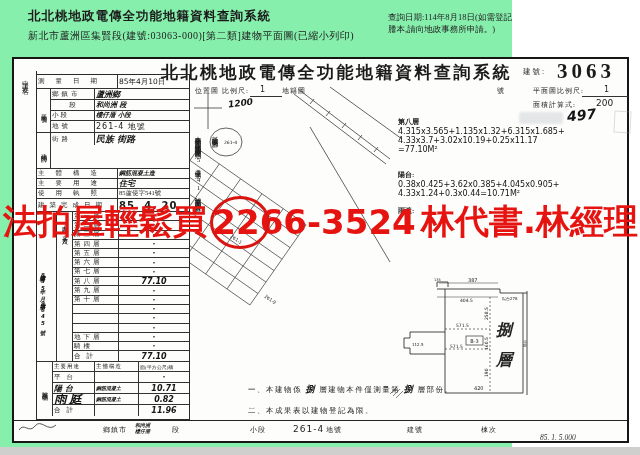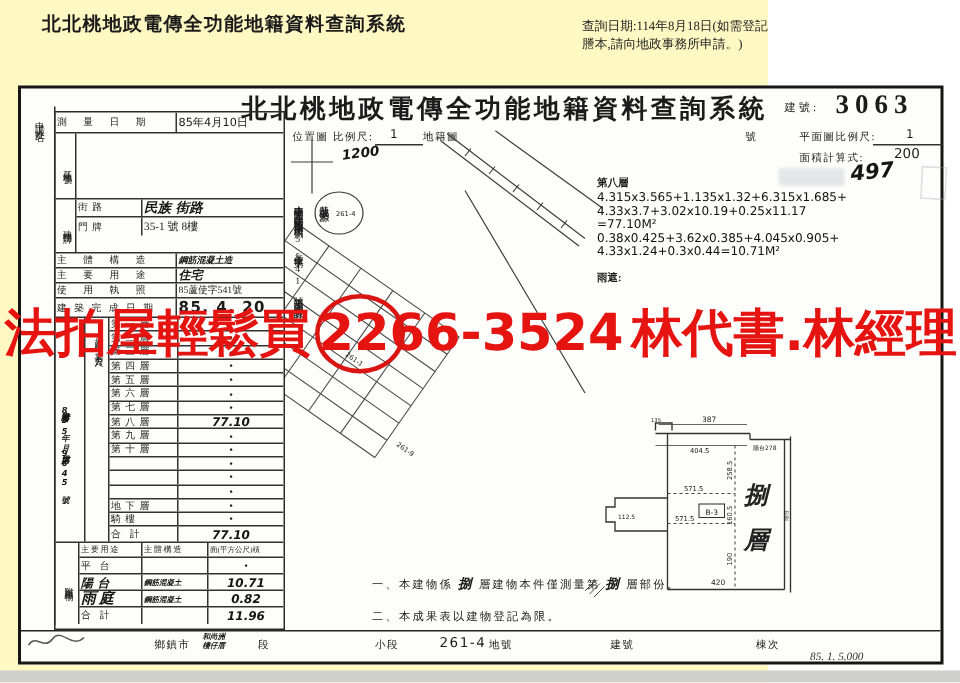--- a/index.html
+++ b/index.html
@@ -1,18 +1,18 @@
 <!DOCTYPE html>
 <html><head>
 <meta charset="utf-8">
 <style>
   html,body{margin:0;padding:0}
   body{width:640px;height:455px;overflow:hidden;background:#fff;
        font-family:"Liberation Serif","DejaVu Serif",serif;color:#1b1b1b}
-  .page{position:relative;width:512px;height:455px;background:#fef9c3}
+  .page{position:relative;width:512px;height:455px;background:#86efac}
   .a{position:absolute}
   .frame{position:absolute;left:12px;top:57px;width:617px;height:386px;
          border:2px solid #161616;box-sizing:border-box;background:#fdfdfb}
   .vt{writing-mode:vertical-rl;text-orientation:upright}
   .hw{font-family:"DejaVu Sans",sans-serif;font-style:italic;font-weight:600;color:#151515}
   .typed{font-family:"DejaVu Sans",sans-serif}
   
   .ltable{position:absolute;left:22px;top:15px;width:154px;height:346px;
           border:1px solid #2a2a2a;box-sizing:border-box;overflow:hidden;font-size:6.5px}
   .r{display:flex;border-bottom:1px solid #323232;box-sizing:border-box}
@@ -27,73 +27,88 @@
   .grows .r:last-child{border-bottom:none}
   .lbl{font-size:6.5px}
   .val{font-size:7.5px}
   .dotc{justify-content:center;font-size:7px}
   
   .hdr-title{position:absolute;left:28px;top:8px;font-size:12.5px;letter-spacing:1px;font-weight:600}
   .hdr-date{position:absolute;left:388px;top:12px;font-size:8.5px;color:#222}
   .hdr-sub{position:absolute;left:28px;top:29px;font-size:10px;letter-spacing:.5px}
   .form-title{position:absolute;left:147px;top:2px;font-size:17px;font-weight:700;letter-spacing:2.5px}
   .bn-label{position:absolute;left:509px;top:8px;font-size:7.5px;letter-spacing:2px}
-  .bn-no{position:absolute;left:543px;top:0px;font-size:18px;letter-spacing:4px;font-weight:600}
+  .bn-no{position:absolute;left:543px;top:0px;font-size:21px;letter-spacing:4px;font-weight:600}
   .small-lab{font-size:7px;letter-spacing:1px}
   .formula{font-family:"DejaVu Sans",sans-serif;font-size:8px;line-height:9px;color:#111}
   .note-line{font-size:7.5px;letter-spacing:1.5px;white-space:nowrap}
   .red-ad{position:absolute;left:3px;top:199px;width:635px;display:flex;
           justify-content:space-between;align-items:center;z-index:40;
           font-family:"DejaVu Sans",sans-serif;font-weight:900;font-size:34px;
           color:#e51410;white-space:nowrap;letter-spacing:0px}
   .red-circle{position:absolute;left:210px;top:196px;width:54px;height:47px;
               border:3.5px solid #da1511;border-radius:50%;z-index:45}
   .gray-strip{position:absolute;left:0;top:447px;width:640px;height:8px;background:#cfcfcd}
   .faint{opacity:.35;color:#8a8f96}
   svg text{font-family:"DejaVu Sans",sans-serif;fill:#222}
 </style>
 </head>
 <body>
 
 <div class="page">
 
   <div class="hdr-title">北北桃地政電傳全功能地籍資料查詢系統</div>
   <div class="hdr-date">查詢日期:114年8月18日(如需登記謄本,請向地政事務所申請。)</div>
+  <div class="hdr-sub">新北市蘆洲區集賢段(建號:03063-000)[第二類]建物平面圖(已縮小列印)</div>
 
   <div class="frame">
 
     <div class="form-title">北北桃地政電傳全功能地籍資料查詢系統</div>
     <span class="bn-label">建號:</span>
     <span class="bn-no">3063</span>
 
     <div class="a" style="left:0;top:12px;width:22px;height:346px;border-right:1px solid #2a2a2a">
       <div class="vt" style="margin:4px auto 0;font-size:6.5px;letter-spacing:2px">申請人姓名</div>
     </div>
 
     <div class="ltable">
 
       <div class="r" style="height:14px">
         <div class="c lbl" style="width:81px;letter-spacing:11px">測量日期</div>
         <div class="c last val typed" style="flex:1;font-size:7.5px">85年4月10日</div>
       </div>
 
       <div class="grp" style="height:44px">
         <div class="gl" style="width:14px">基地地號</div>
+        <div class="grows">
+          <div class="r" style="height:11px">
+            <div class="c lbl" style="width:44px;letter-spacing:3px">鄉鎮市</div>
+            <div class="c last val hw" style="flex:1;font-size:8px">蘆洲鄉</div>
+          </div>
+          <div class="r" style="height:11px">
+            <div class="c lbl" style="width:44px;justify-content:center">段</div>
+            <div class="c last val hw" style="flex:1;font-size:7px">和尚洲 段</div>
+          </div>
+          <div class="r" style="height:11px">
+            <div class="c lbl" style="width:44px;letter-spacing:2px">小段</div>
+            <div class="c last val hw" style="flex:1;font-size:6.5px">樓仔厝 小段</div>
+          </div>
+          <div class="r" style="height:11px">
+            <div class="c lbl" style="width:44px;letter-spacing:3px">地號</div>
+            <div class="c last val typed" style="flex:1;font-size:8px;letter-spacing:1px">261-4 地號</div>
+          </div>
+        </div>
       </div>
 
       <div class="grp" style="height:36px">
         <div class="gl" style="width:14px">建物門牌</div>
         <div class="grows">
           <div class="r" style="height:12px">
             <div class="c lbl" style="width:44px;letter-spacing:3px">街路</div>
             <div class="c last val hw" style="flex:1;font-size:9px">民族 街路</div>
-          </div>
-          <div class="r" style="height:12px">
-            <div class="c lbl" style="width:44px;letter-spacing:3px">門牌</div>
-            <div class="c last val" style="flex:1;font-size:7.5px">35-1 號 8樓</div>
           </div>
         </div>
       </div>
 
       <div class="r" style="height:10px">
         <div class="c lbl" style="width:81px;letter-spacing:11px">主體構造</div>
         <div class="c last val hw" style="flex:1;font-size:6px">鋼筋混凝土造</div>
       </div>
       <div class="r" style="height:10px">
         <div class="c lbl" style="width:81px;letter-spacing:11px">主要用途</div>
@@ -194,21 +209,21 @@
             <div class="c lbl" style="width:42px;letter-spacing:6px">平台</div>
             <div class="c" style="width:44px;font-size:5px"></div>
             <div class="c last dotc" style="flex:1">•</div>
           </div>
           <div class="r" style="height:11px">
             <div class="c hw" style="width:42px;font-size:8px;letter-spacing:3px">陽台</div>
             <div class="c hw" style="width:44px;font-size:5px">鋼筋混凝土</div>
             <div class="c last dotc hw" style="flex:1;font-size:8px">10.71</div>
           </div>
           <div class="r" style="height:11px">
-            <div class="c hw" style="width:42px;font-size:10px;letter-spacing:2px">雨庭</div>
+            <div class="c hw" style="width:42px;font-size:13px;letter-spacing:2px">雨庭</div>
             <div class="c hw" style="width:44px;font-size:5px">鋼筋混凝土</div>
             <div class="c last dotc hw" style="flex:1;font-size:8px">0.82</div>
           </div>
           <div class="r" style="height:11px">
             <div class="c lbl" style="width:42px;letter-spacing:6px">合計</div>
             <div class="c" style="width:44px"></div>
             <div class="c last dotc hw" style="flex:1;font-size:8px">11.96</div>
           </div>
         </div>
       </div>
@@ -268,20 +283,21 @@
     </svg>
 
     <div class="a vt" style="left:196px;top:72px;height:78px;font-size:6.5px;letter-spacing:1px">基地號碼來源:</div>
     <div class="a vt" style="left:179px;top:72px;height:282px;font-size:6.5px;letter-spacing:1px">本建物平面圖及建物面積係依使用執照85蘆使字第541號竣工平面圖繪製計算</div>
 
     <div class="a" style="left:384px;top:58px;width:185px">
       <div style="font-size:7px;font-weight:700">第八層</div>
       <div class="formula">4.315x3.565+1.135x1.32+6.315x1.685+</div>
       <div class="formula">4.33x3.7+3.02x10.19+0.25x11.17</div>
       <div class="formula">=77.10M²</div>
+      <div style="font-size:7px;font-weight:700;margin-top:16px">陽台:</div>
       <div class="formula">0.38x0.425+3.62x0.385+4.045x0.905+</div>
       <div class="formula">4.33x1.24+0.3x0.44=10.71M²</div>
       <div style="font-size:7px;font-weight:700;margin-top:8px">雨遮:</div>
     </div>
 
     <svg class="a" style="left:376px;top:216px" width="250" height="132" viewBox="0 0 250 132">
       <g stroke="#333" stroke-width="0.9" fill="none">
         <polyline points="47,12 47,7 58,7 58,12"></polyline>
         <line x1="47" y1="14" x2="110" y2="14"></line>
         <line x1="110" y1="14" x2="110" y2="18"></line>
@@ -336,21 +352,21 @@
     <div class="a small-lab" style="left:89px;top:366px">鄉鎮市</div>
     <div class="a hw" style="left:121px;top:363px;font-size:5px;line-height:6px">
       <div>和尚洲</div>
       <div>樓仔厝</div>
     </div>
     <div class="a small-lab" style="left:158px;top:366px">段</div>
     <div class="a small-lab" style="left:236px;top:366px">小段</div>
     <div class="a typed" style="left:279px;top:365px;font-size:9px;letter-spacing:1px">261-4</div>
     <div class="a small-lab" style="left:312px;top:366px">地號</div>
     <div class="a small-lab" style="left:393px;top:366px">建號</div>
-    <div class="a small-lab" style="left:490px;top:366px">棟次</div>
+    <div class="a small-lab" style="left:467px;top:366px">棟次</div>
     <div class="a" style="left:526px;top:374px;font-size:7.5px;font-style:italic;color:#333">85. 1. 5.000</div>
   </div>
 
   <div class="red-ad">
     <span>法拍屋輕鬆買</span>
     <span>2266-3524</span>
     <span>林代書.林經理</span>
   </div>
   <div class="red-circle"></div>
 

